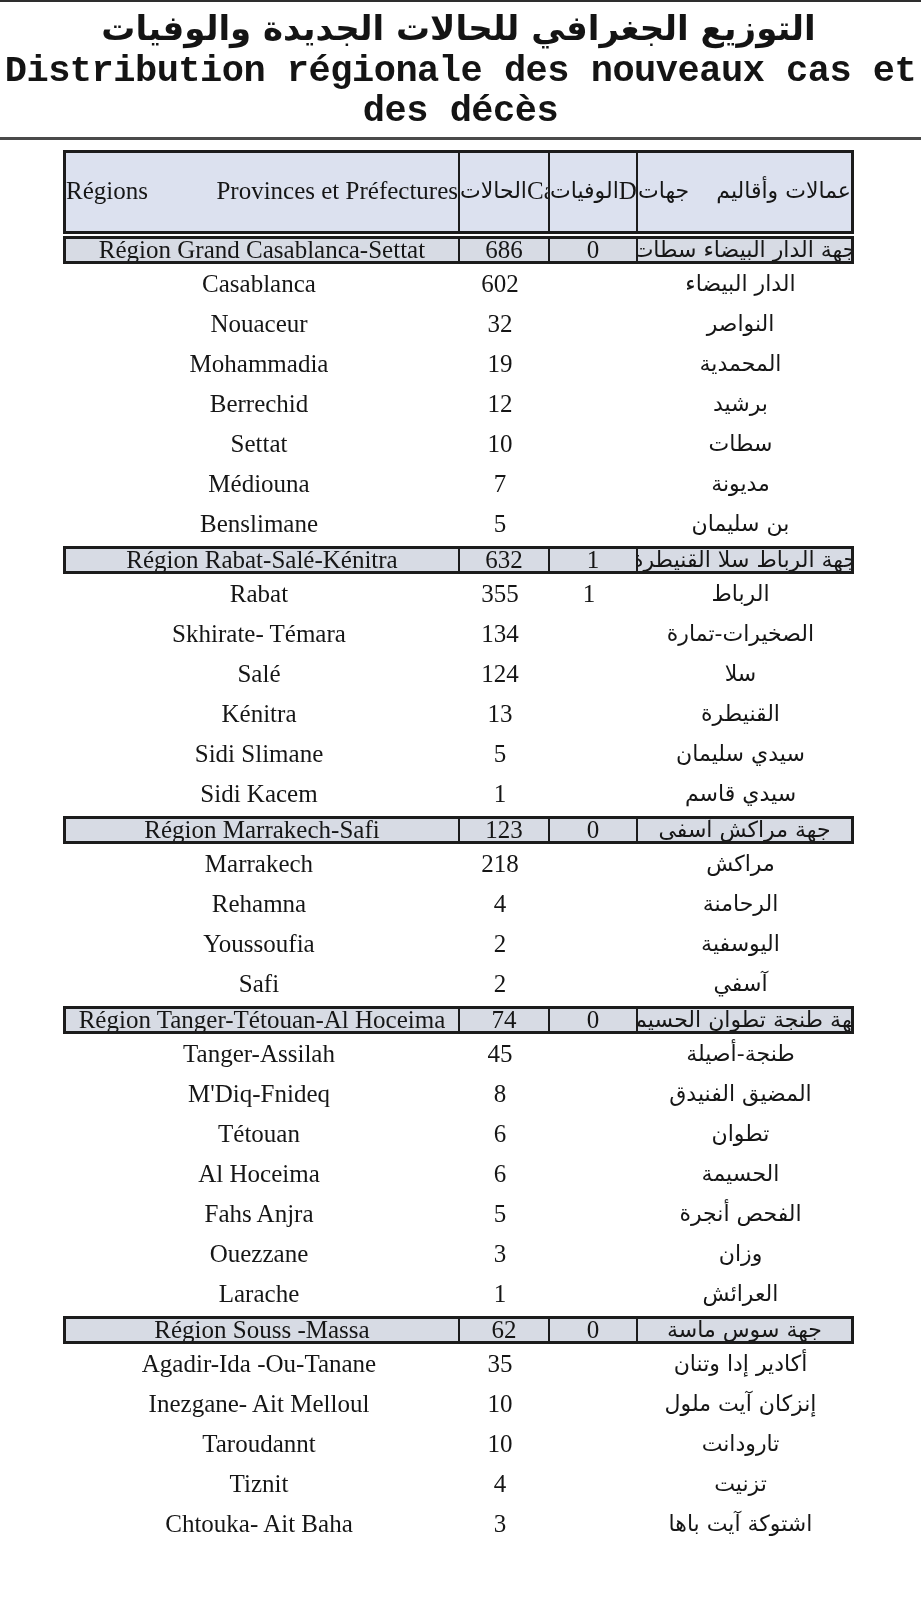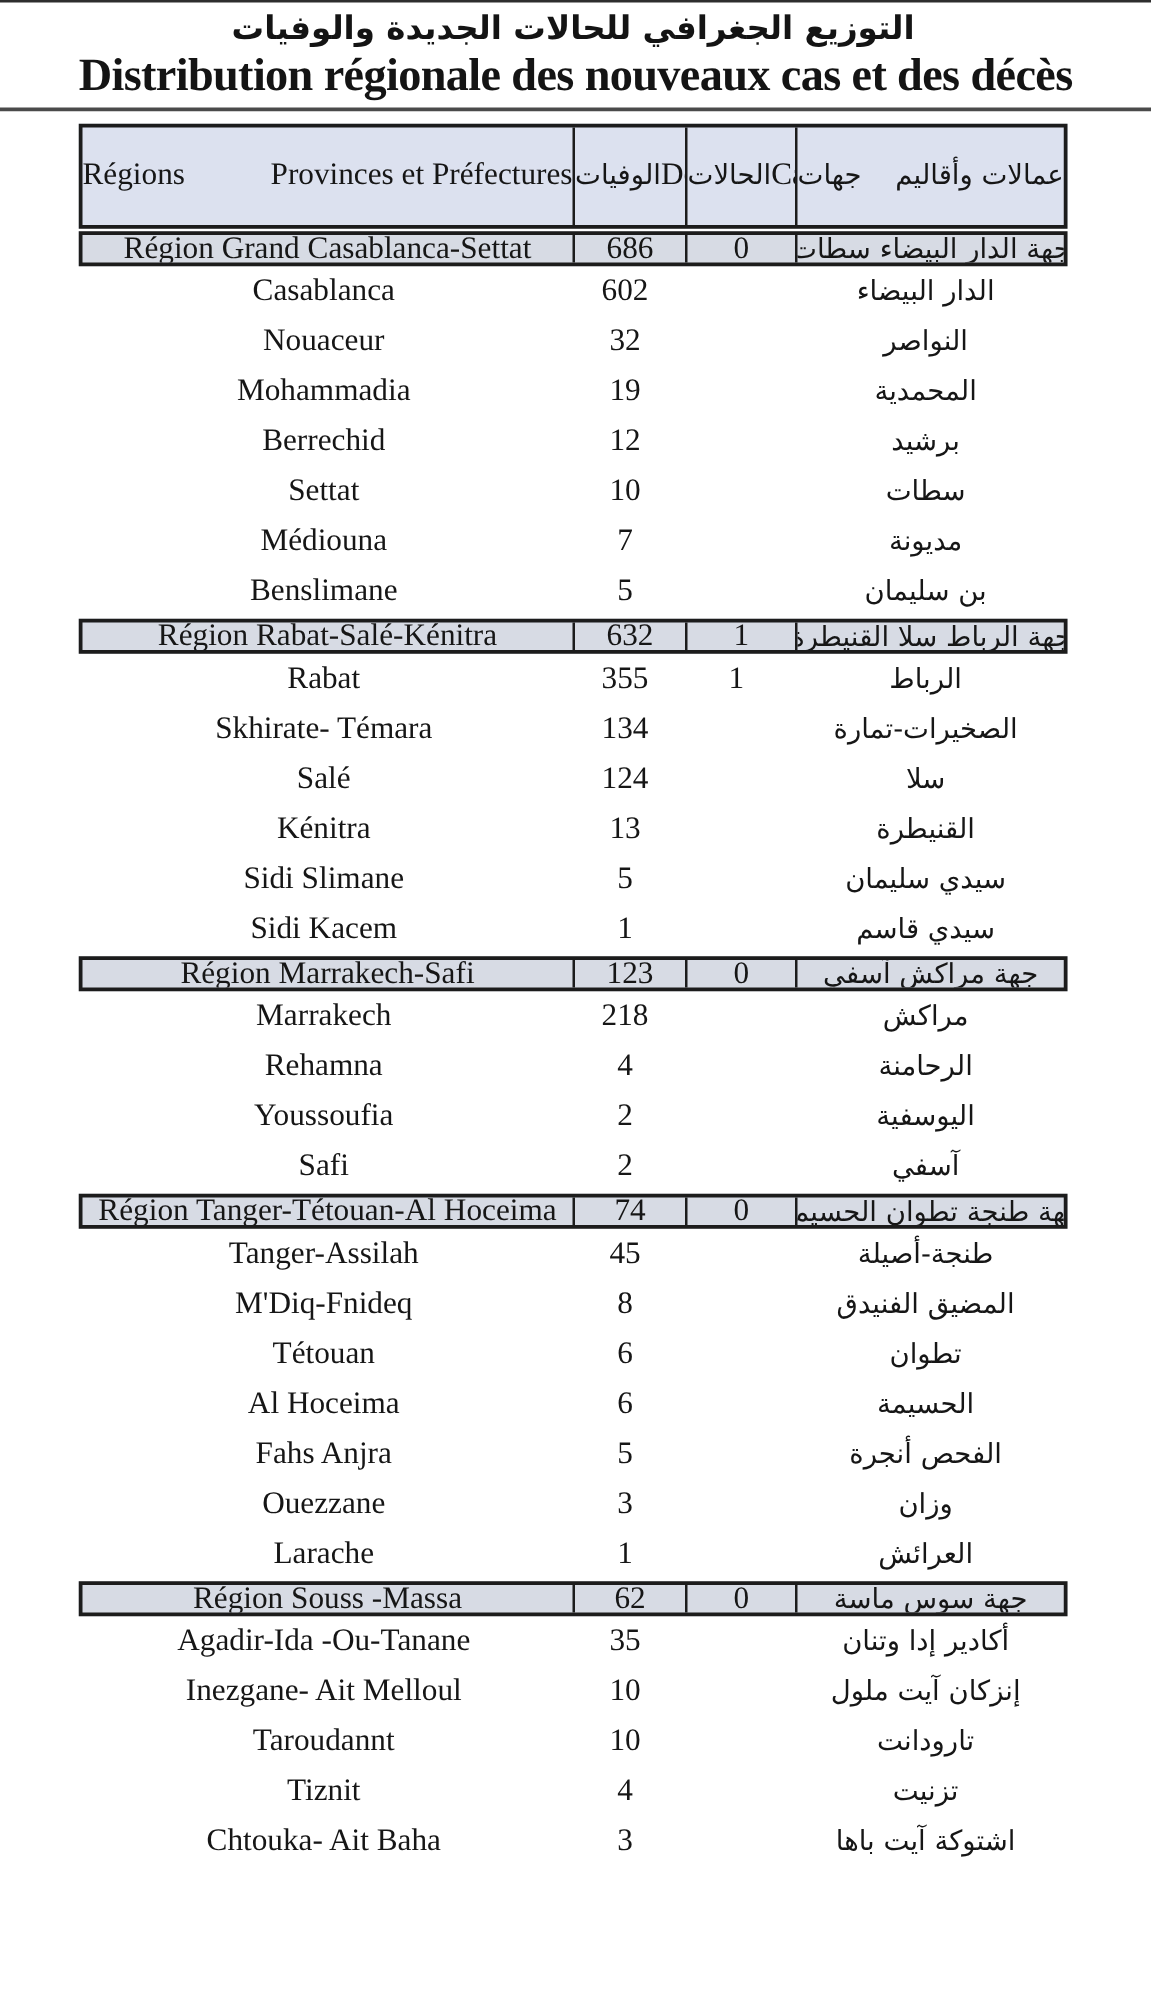--- a/index.html
+++ b/index.html
@@ -16,28 +16,28 @@
     border-top: 2px solid #2e2e2e;
     box-sizing: border-box;
     color: var(--text, #161616);
   }
   .title-ar {
     margin: 5px 4px 0 0;
     text-align: center;
     direction: rtl;
     font-family: "DejaVu Sans", sans-serif;
     font-weight: bold;
-    font-size: 26px;
+    font-size: 34px;
     line-height: 1.25;
     color: #141414;
   }
   .title-fr {
     margin: 1px 0 5px 0;
     text-align: center;
-    font-family: Liberation Serif, serif;
+    font-family: Liberation Mono, monospace;
     font-weight: bold;
     font-size: 37px;
     line-height: 1.1;
     letter-spacing: -0.5px;
     color: #141414;
   }
   .title-rule {
     border: none;
     border-top: 3px solid #4a4a4a;
     margin: 0;
@@ -115,26 +115,26 @@
   <hr class="title-rule">
 
   <div class="table-wrap">
 
     <div class="grid-row header-row">
       <div class="cell hcell">
         <div class="fr-text">Régions</div>
         <div class="fr-text">Provinces et Préfectures</div>
       </div>
       <div class="cell hcell vline">
+        <div class="ar-text" dir="rtl" lang="ar">الحالات</div>
+        <div class="fr-text">Cas</div>
+      </div>
+      <div class="cell hcell vline">
         <div class="ar-text" dir="rtl" lang="ar">الوفيات</div>
         <div class="fr-text">Décès</div>
-      </div>
-      <div class="cell hcell vline">
-        <div class="ar-text" dir="rtl" lang="ar">الحالات</div>
-        <div class="fr-text">Cas</div>
       </div>
       <div class="cell hcell vline">
         <div class="ar-text" dir="rtl" lang="ar">جهات</div>
         <div class="ar-text" dir="rtl" lang="ar">عمالات وأقاليم</div>
       </div>
     </div>
 
     <div id="table-body">
   <div class="grid-row region-row">
     <div class="cell fr-text">Région Grand Casablanca-Settat</div>

